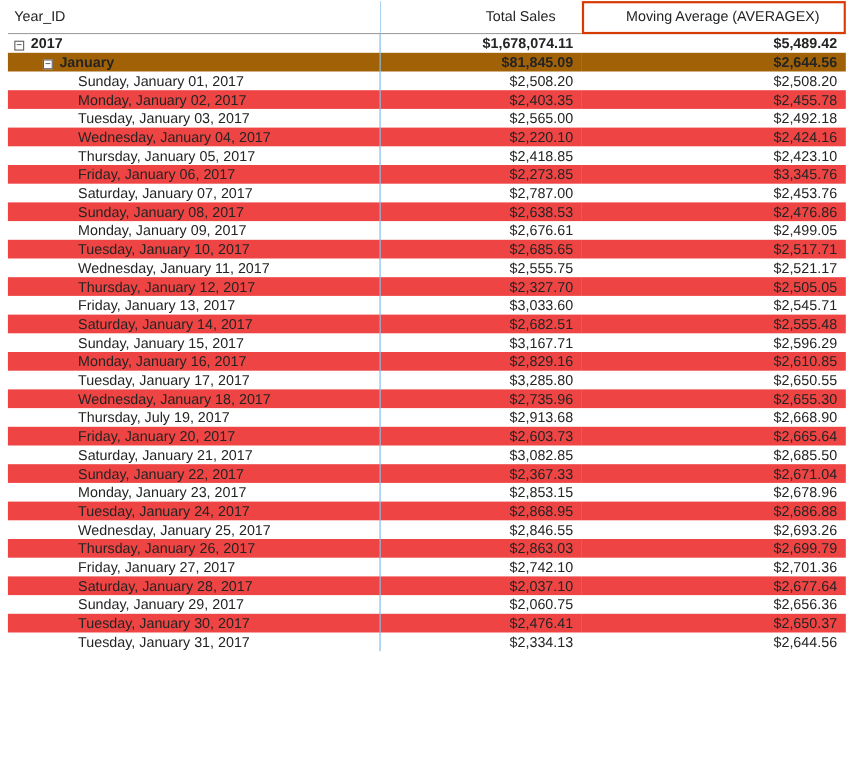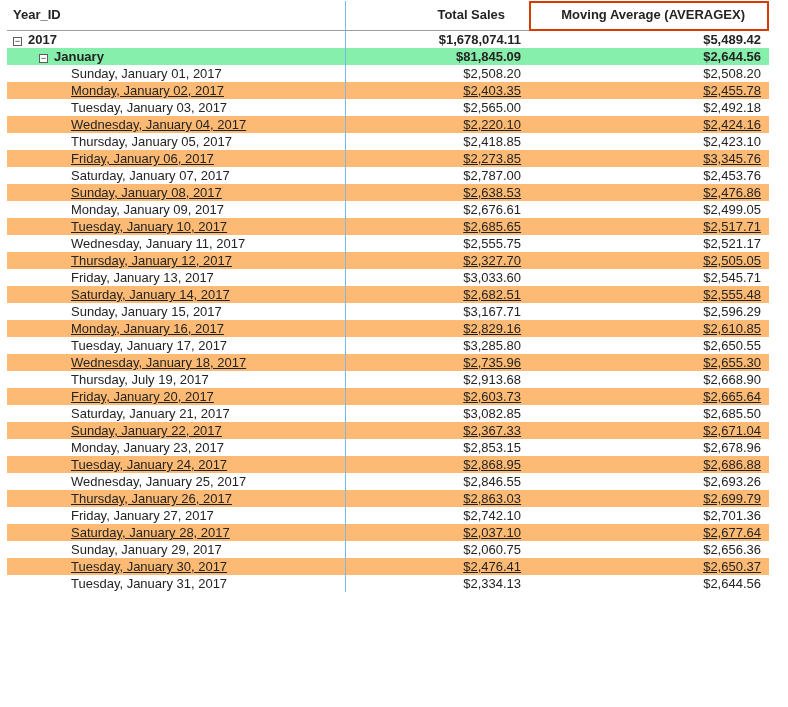--- a/index.html
+++ b/index.html
@@ -45,41 +45,41 @@
   .scroll-area::-webkit-scrollbar-thumb { background:#c8c6c4; border-radius:4px; }
   .scroll-area::-webkit-scrollbar-track { background:transparent; }
 
   table { border-collapse: collapse; width: 100%; table-layout: fixed; }
   col.c1 { width: 240px; }
   col.c2 { width: 130px; }
   col.c3 { width: 170px; }
 
   thead th {
     text-align: left;
-    font-weight: 700;
+    font-weight: 400;
     padding: 6px 6px 8px 6px;
     border-bottom: 1px solid #a19f9d;
     background: #fff;
     position: sticky;
     top: 0;
     z-index: 3;
     font-size: 13px;
   }
   thead th.num { text-align: right; padding-right: 24px; }
   thead th.hl { outline: 2px solid #d83b01; outline-offset:-2px; padding-top:4px; padding-bottom:6px; }
   
   
   tbody td.first, thead th.first { border-right: 1px solid #7bb8e8; }
 
   tbody tr { height: 16px; }
   tbody td { padding: 1px 8px 1px 6px; vertical-align: middle; }
   tbody td.num { text-align: right; }
-  tbody tr.zebra { background:#fdba74;text-decoration:underline; }
+  tbody tr.zebra { background:#ef4444; }
   tbody tr.year td { font-weight: 700; }
-  tbody tr.month td { font-weight: 700; background:#86efac; }
+  tbody tr.month td { font-weight: 700; background:#a16207; }
   
   .toggle {
     display:inline-block;
     width:9px; height:9px;
     border:1px solid #605e5c;
     background:#fff;
     line-height:7px;
     text-align:center;
     font-size:9px;
     margin-right:6px;

